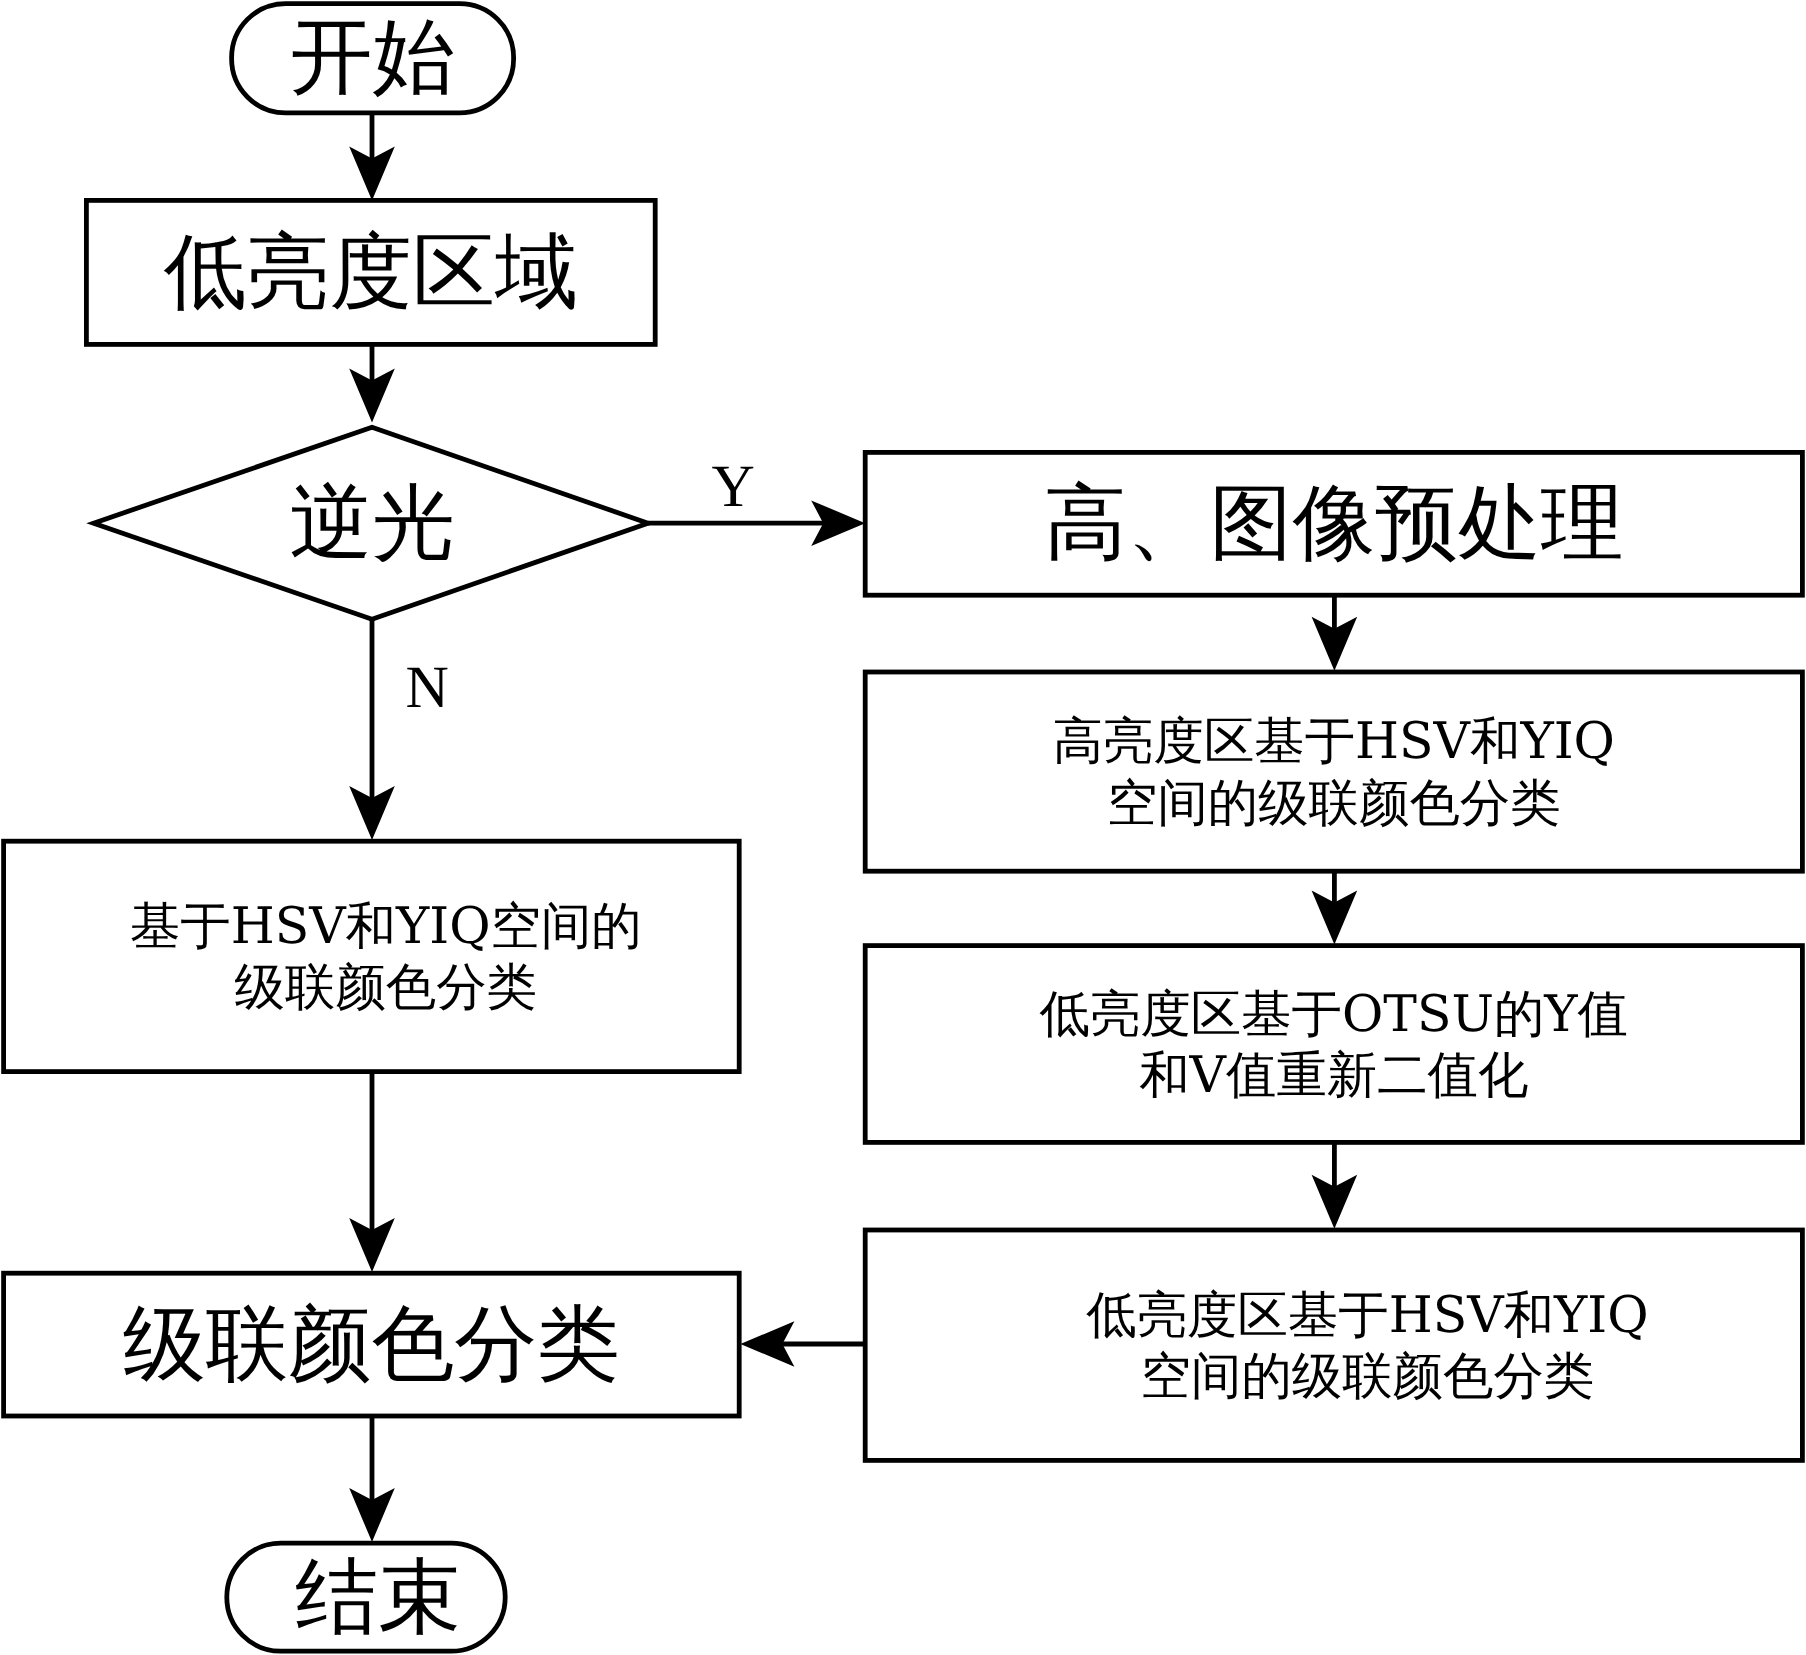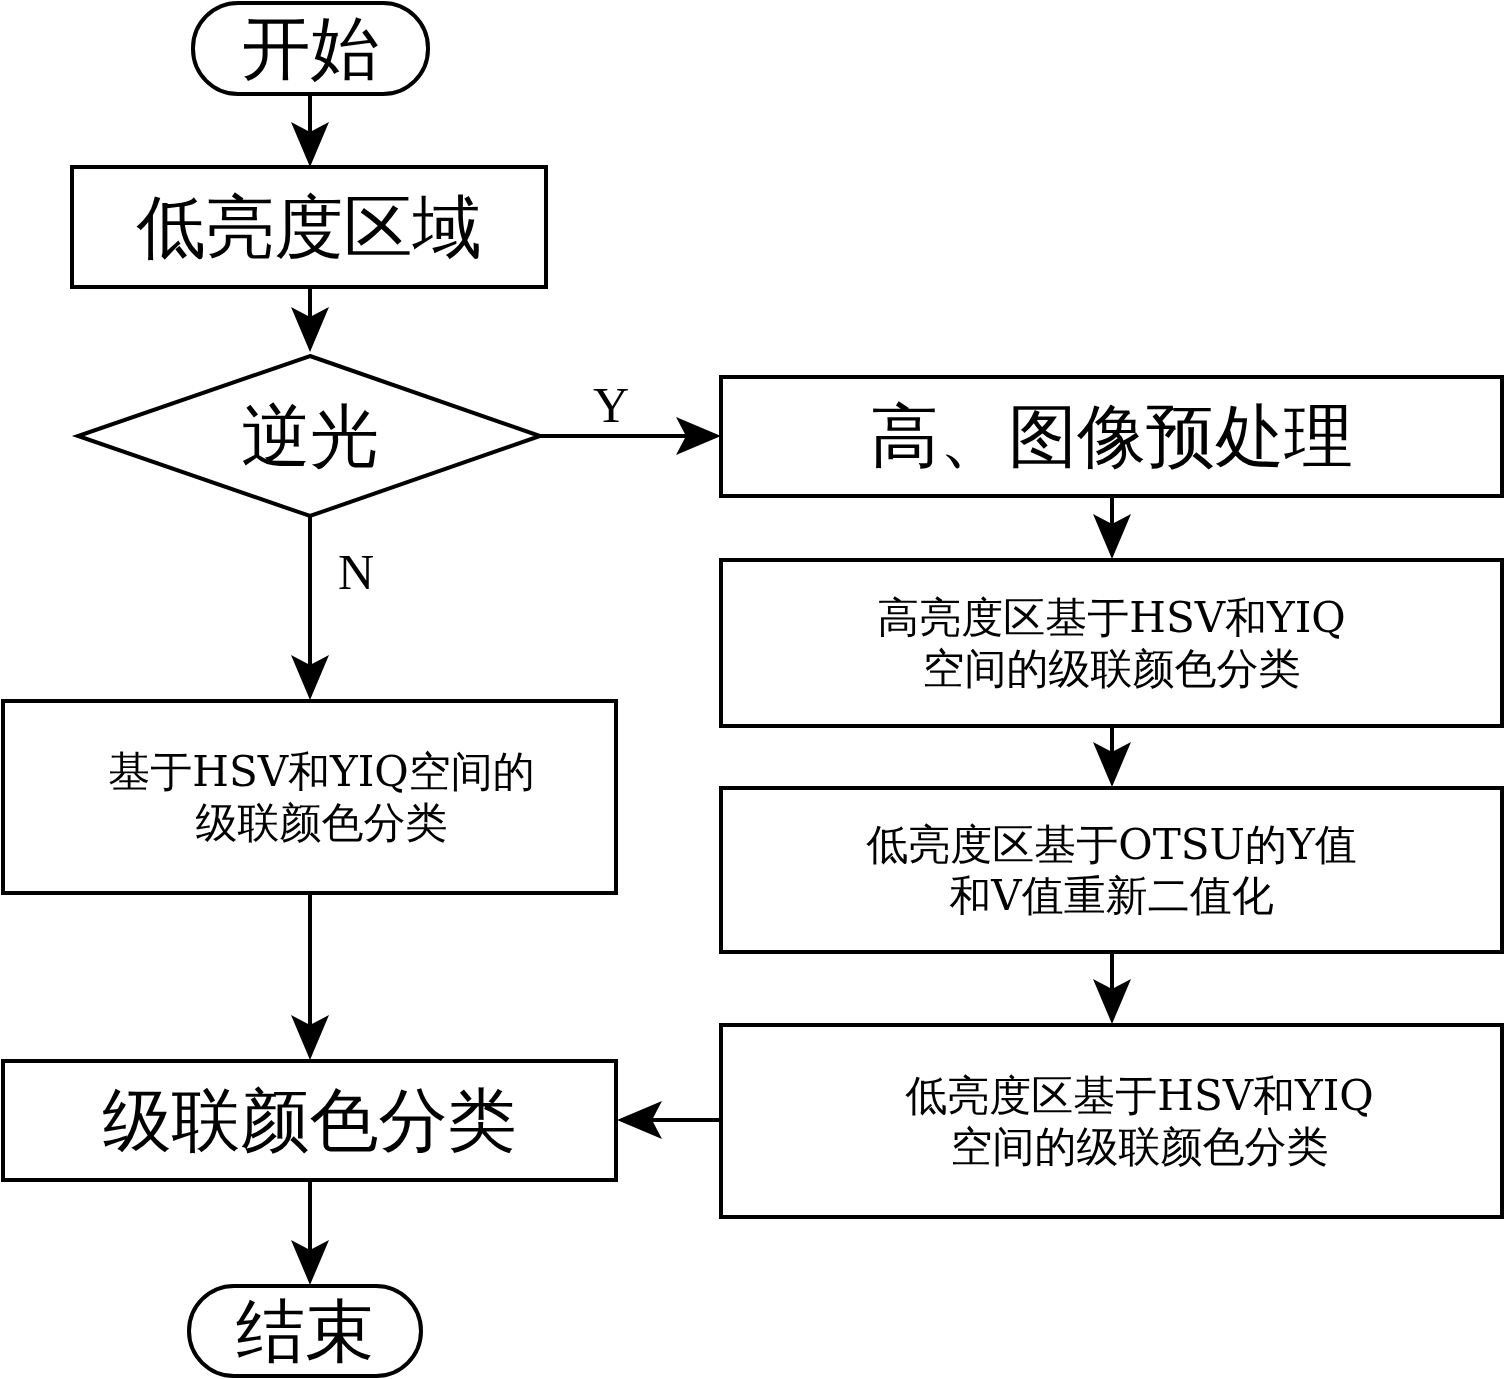--- a/index.html
+++ b/index.html
@@ -78,16 +78,16 @@
 <div class="label big" style="left:721px;top:377px;width:781px;height:119px;">高、图像预处理</div>
 <div class="label med" style="left:721px;top:560px;width:781px;height:166px;">高亮度区基于HSV和YIQ
 空间的级联颜色分类</div>
 <div class="label med" style="left:721px;top:788px;width:781px;height:164px;">低亮度区基于OTSU的Y值
 和V值重新二值化</div>
 <div class="label med" style="left:749px;top:1025px;width:781px;height:192px;">低亮度区基于HSV和YIQ
 空间的级联颜色分类</div>
 <div class="label med" style="left:15px;top:701px;width:613px;height:192px;text-align:center;">基于HSV和YIQ空间的
 级联颜色分类</div>
 <div class="label big" style="left:3px;top:1061px;width:613px;height:119px;">级联颜色分类</div>
-<div class="label big" style="left:189px;top:1286px;width:232px;height:90px;">结束</div>
+<div class="label big" style="left:199px;top:1286px;width:232px;height:90px;">结束</div>
 
 <div class="edge-label" style="left:593px;top:376px;">Y</div>
 <div class="edge-label" style="left:338px;top:543px;">N</div>
 
 </body></html>

